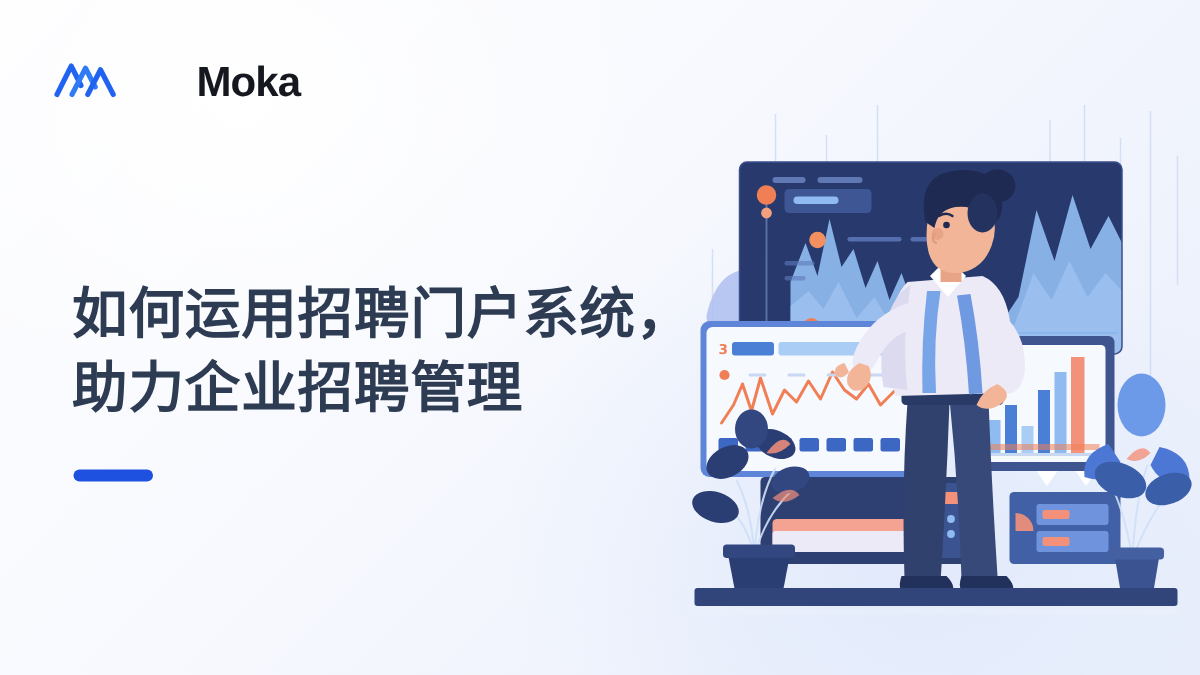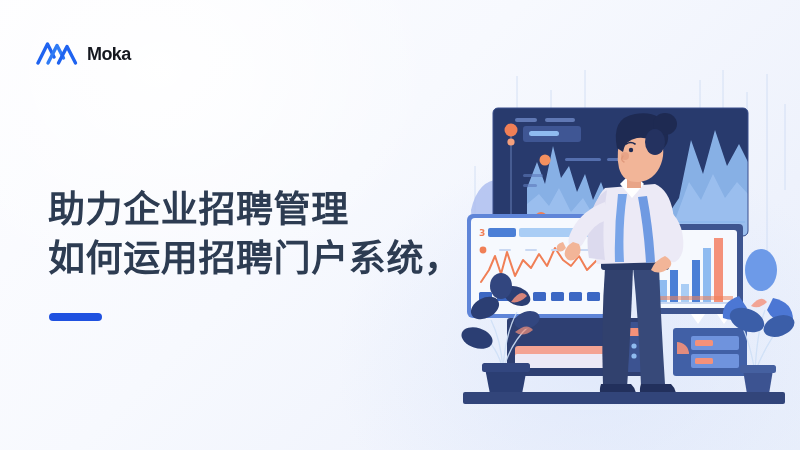--- a/index.html
+++ b/index.html
@@ -36,26 +36,27 @@
   
   .logo {
     position: absolute;
     left: 36px; top: 38px;
     display: flex;
     align-items: center;
     gap: 9px;
   }
   .logo-mark { display: block; }
   .logo-word {
-    font-size: 18px;
+    font-size: 28px;
     font-weight: 700;
     letter-spacing: -0.6px;
     color: #15181f;
     line-height: 1;
     font-family: "Liberation Sans", "DejaVu Sans", sans-serif;
+    margin-left: 44px;
   }
 
   
   .headline {
     position: absolute;
     left: 48px;
     top: 186px;
     width: 470px;
   }
   .headline-line {
@@ -101,22 +102,22 @@
       <svg width="42" height="28" viewBox="0 0 42 28" fill="none" xmlns="http://www.w3.org/2000/svg">
         <path d="M2 25 L11.5 6 L18 19" stroke="#1f63f0" stroke-width="3.4" stroke-linecap="round" stroke-linejoin="round" fill="none"></path>
         <path d="M12 25 L21 7.5 L27.5 20" stroke="#2f7bf5" stroke-width="3.4" stroke-linecap="round" stroke-linejoin="round" fill="none"></path>
         <path d="M22.5 25 L31 8.5 L39.5 25" stroke="#1f63f0" stroke-width="3.4" stroke-linecap="round" stroke-linejoin="round" fill="none"></path>
       </svg>
     </span>
     <span class="logo-word">Moka</span>
   </div>
 
   <div class="headline">
+    <span class="headline-line">如何运用招聘门户系统，</span>
     <span class="headline-line">助力企业招聘管理</span>
-    <span class="headline-line">如何运用招聘门户系统，</span>
   </div>
   <div class="accent-bar"></div>
 
   <div class="illustration">
     <svg width="345" height="340" viewBox="0 0 345 340" xmlns="http://www.w3.org/2000/svg">
       <defs>
         <clipPath id="clipTop">
             <rect x="38" y="38" width="255" height="128" rx="5"></rect>
           </clipPath>
         <clipPath id="clipBL">

